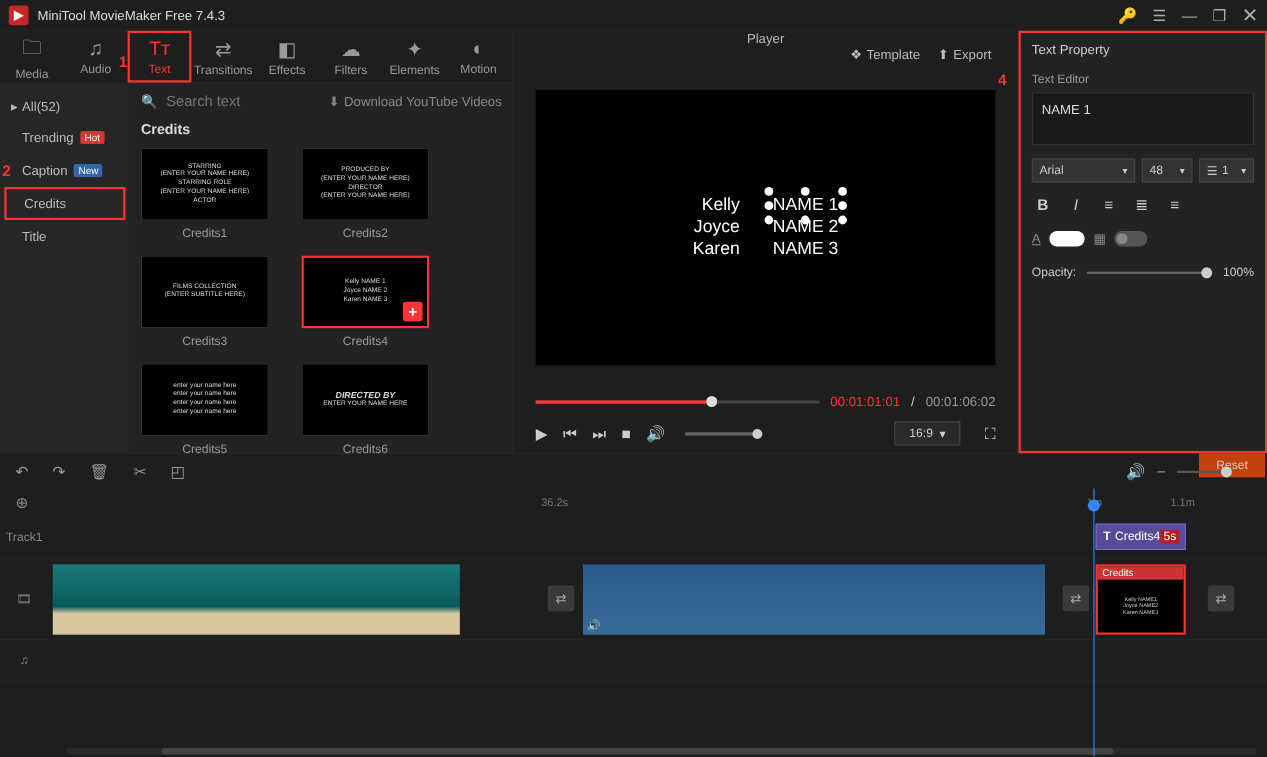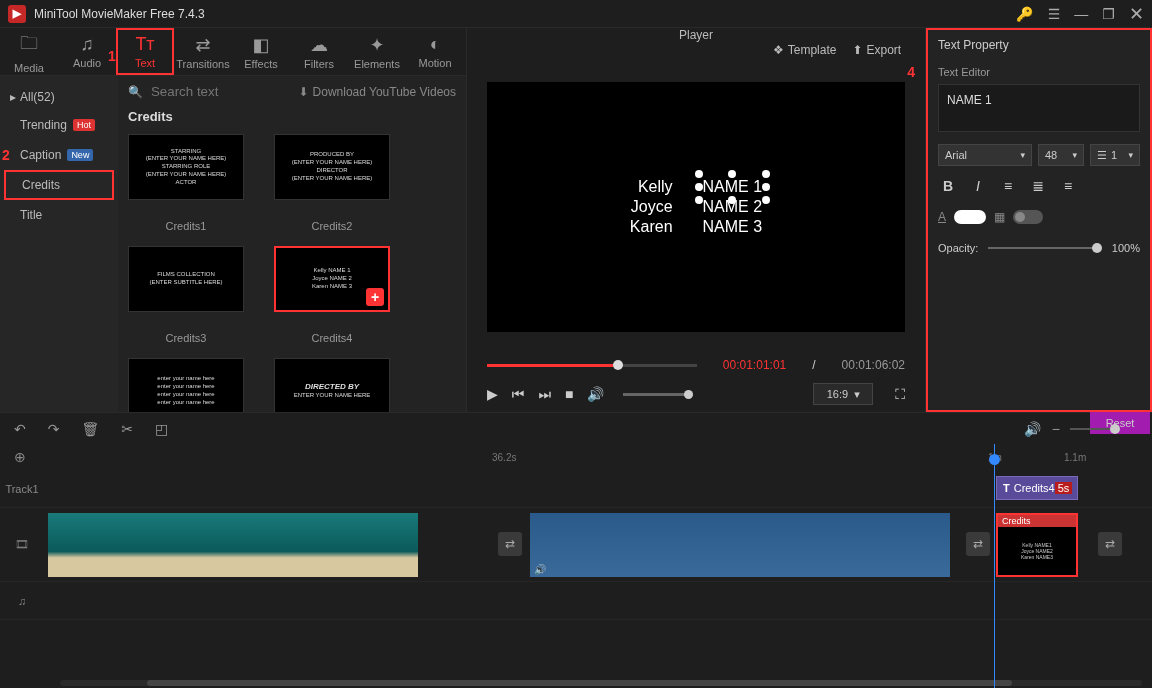--- a/index.html
+++ b/index.html
@@ -24,39 +24,39 @@
 .cat-item { padding: 8px 10px 8px 20px; cursor: pointer; color: #bbb; font-size: 12px; display: flex; align-items: center; gap: 6px; position: relative; }
 .cat-item.selected { border: 2px solid #f33; margin: 0 4px; padding: 6px 6px 6px 16px; }
 .badge { font-size: 9px; padding: 1px 4px; border-radius: 2px; color: #fff; }
 .badge.hot { background: #d33; }
 .badge.new { background: #36a; }
 .content-pane { flex: 1; padding: 8px 10px; overflow-y: auto; position: relative; }
 .search-row { display: flex; align-items: center; gap: 8px; margin-bottom: 10px; color: #888; font-size: 12px; }
 .search-row .dl { margin-left: auto; display: flex; align-items: center; gap: 4px; cursor: pointer; }
 .section-title { font-size: 13px; font-weight: bold; color: #ddd; margin-bottom: 10px; }
 .thumbs { display: flex; flex-wrap: wrap; gap: 14px 30px; }
-.thumb-item { display: flex; flex-direction: column; align-items: center; gap: 20px; }
+.thumb-item { display: flex; flex-direction: column; align-items: center; gap: 6px; }
 .thumb-box { width: 116px; height: 66px; background: #000; border: 1px solid #333; display: flex; flex-direction: column; align-items: center; justify-content: center; position: relative; cursor: pointer; }
 .thumb-box.sel { border: 2px solid #f33; }
 .thumb-box .tx { font-size: 6px; color: #ddd; text-align: center; line-height: 1.3; }
 .thumb-box .tx.big { font-size: 8px; font-weight: bold; font-style: italic; }
 .thumb-label { font-size: 11px; color: #999; }
 .add-btn { position: absolute; bottom: 4px; right: 4px; width: 18px; height: 18px; background: #f33; border-radius: 3px; display: flex; align-items: center; justify-content: center; color: #fff; font-size: 14px; font-weight: bold; }
 .mid-col { flex: 1; background: #1e1e1e; display: flex; flex-direction: column; border-left: 1px solid #2a2a2a; border-right: 1px solid #2a2a2a; }
 .player-header { height: 32px; display: flex; align-items: center; padding: 0 12px; font-size: 12px; color: #bbb; flex-direction: column; }
 .player-header .right { margin-left: auto; display: flex; gap: 16px; }
 .player-header .right span { display: flex; align-items: center; gap: 4px; cursor: pointer; position: relative; }
 .preview { flex: 1; display: flex; align-items: center; justify-content: center; padding: 10px 20px; }
 .preview-canvas { width: 100%; height: 250px; background: #000; display: flex; align-items: center; justify-content: center; position: relative; }
 .credits-text { display: flex; gap: 30px; }
 .credits-col { display: flex; flex-direction: column; gap: 2px; }
 .credits-col span { font-size: 16px; color: #fff; }
 .name-box { position: relative; }
 .handle { position: absolute; width: 8px; height: 8px; background: #fff; border-radius: 50%; }
-.scrub { height: 22px; padding: 0 20px; display: flex; align-items: center; gap: 26px; }
+.scrub { height: 22px; padding: 0 20px; display: flex; align-items: center; gap: 10px; }
 .scrub-bar { flex: 1; height: 3px; background: #444; position: relative; }
 .scrub-fill { position: absolute; left: 0; top: 0; height: 100%; width: 60%; background: #f33; }
 .scrub-knob { position: absolute; top: -4px; left: 60%; width: 10px; height: 10px; background: #ddd; border-radius: 50%; }
 .time-cur { color: #f33; font-size: 12px; }
 .time-dur { color: #999; font-size: 12px; }
 .controls { height: 36px; display: flex; align-items: center; gap: 14px; padding: 0 20px; }
 .controls .btn { color: #ccc; cursor: pointer; font-size: 14px; }
 .vol-bar { width: 70px; height: 3px; background: #666; position: relative; margin-left: 4px; }
 .vol-knob { position: absolute; right: 0; top: -3px; width: 9px; height: 9px; background: #ccc; border-radius: 50%; }
 .aspect-sel { margin-left: auto; width: 60px; height: 22px; background: #2a2a2a; border: 1px solid #444; display: flex; align-items: center; justify-content: center; gap: 6px; font-size: 11px; cursor: pointer; }
@@ -69,21 +69,21 @@
 .sel-box .chev { margin-left: auto; font-size: 9px; }
 .fmt-row { display: flex; gap: 10px; margin-bottom: 14px; }
 .fmt-btn { width: 20px; height: 20px; display: flex; align-items: center; justify-content: center; cursor: pointer; font-size: 14px; color: #ccc; }
 .color-row { display: flex; gap: 8px; align-items: center; margin-bottom: 18px; }
 .color-swatch { width: 32px; height: 14px; background: #fff; border-radius: 7px; cursor: pointer; }
 .toggle { width: 30px; height: 14px; background: #555; border-radius: 7px; position: relative; cursor: pointer; }
 .toggle::after { content: ''; position: absolute; left: 2px; top: 2px; width: 10px; height: 10px; background: #888; border-radius: 50%; }
 .opacity-row { display: flex; align-items: center; gap: 10px; font-size: 11px; }
 .opacity-slider { flex: 1; height: 2px; background: #666; position: relative; }
 .opacity-knob { position: absolute; right: 0; top: -4px; width: 10px; height: 10px; background: #ccc; border-radius: 50%; }
-.reset-btn { position: absolute; bottom: -24px; right: 0; width: 60px; height: 22px; background: #a21caf; display: flex; align-items: center; justify-content: center; font-size: 11px; cursor: pointer; }
+.reset-btn { position: absolute; bottom: -24px; right: 0; width: 60px; height: 22px; background: #c2410c; display: flex; align-items: center; justify-content: center; font-size: 11px; cursor: pointer; }
 .tl-toolbar { height: 32px; background: #1e1e1e; display: flex; align-items: center; padding: 0 14px; gap: 22px; border-top: 1px solid #2a2a2a; }
 .tl-toolbar .tb { cursor: pointer; font-size: 14px; color: #999; }
 .tl-toolbar .right { margin-left: auto; display: flex; align-items: center; gap: 10px; }
 .zoom-rail { width: 50px; height: 2px; background: #555; position: relative; }
 .zoom-knob { position: absolute; right: 0; top: -4px; width: 10px; height: 10px; background: #ccc; border-radius: 50%; }
 .timeline { flex: 1; background: #1e1e1e; position: relative; }
 .ruler { height: 26px; display: flex; align-items: center; padding-left: 44px; position: relative; color: #777; font-size: 10px; }
 .ruler .tick { position: absolute; }
 .playhead { position: absolute; left: 994px; top: 0; bottom: 0; width: 1px; background: #38f; z-index: 5; }
 .playhead::before { content: ''; position: absolute; top: 10px; left: -5px; width: 11px; height: 11px; background: #38f; border-radius: 50%; }

